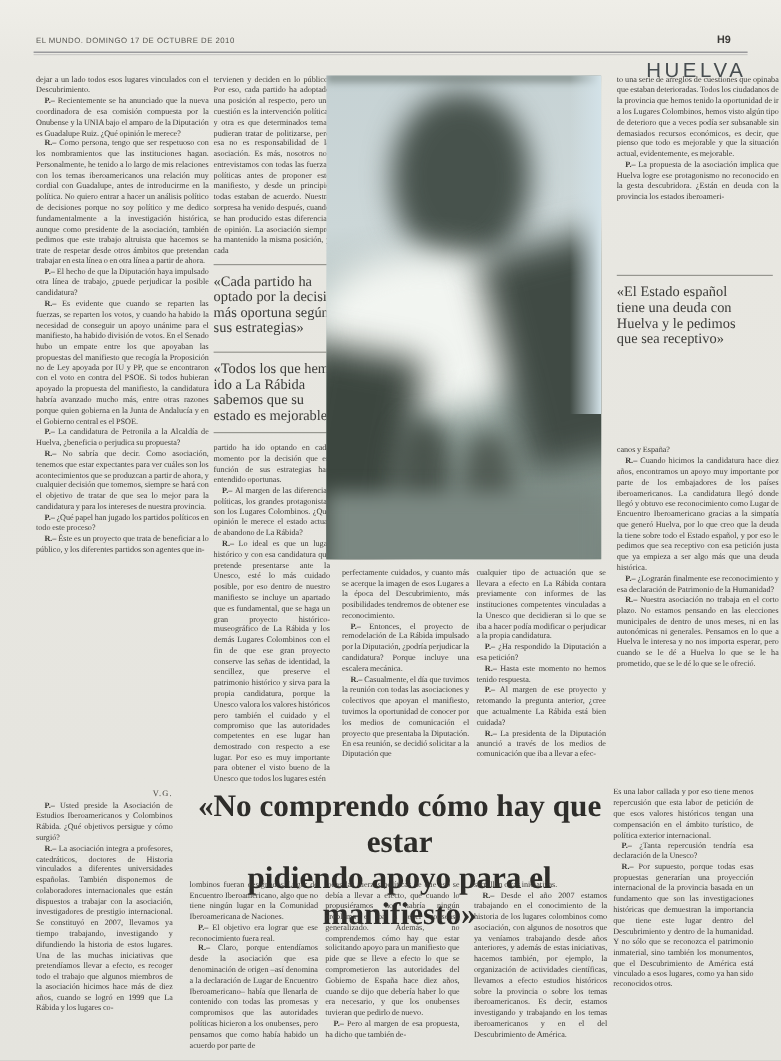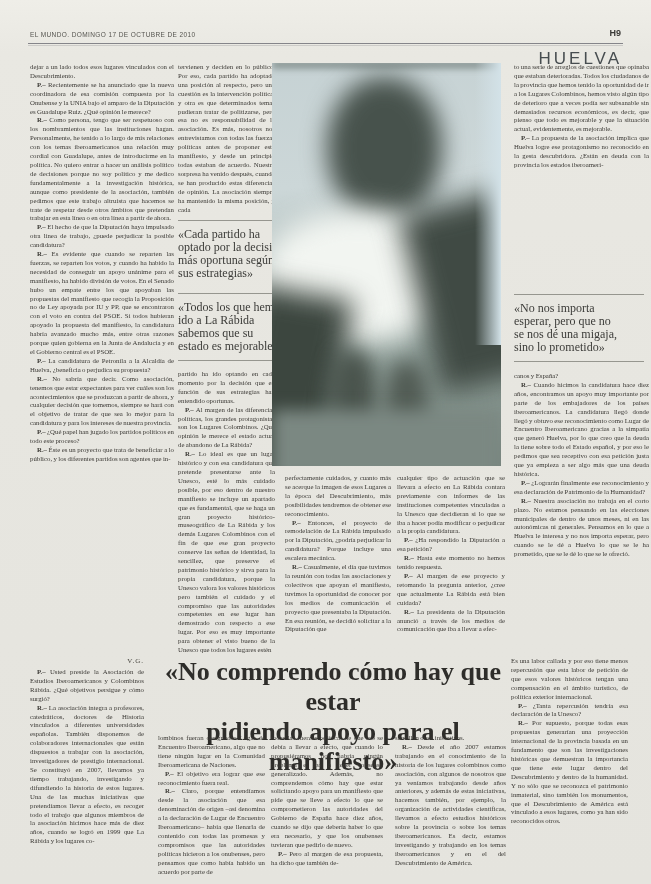--- a/index.html
+++ b/index.html
@@ -4,21 +4,21 @@
 <style>
   html,body{margin:0;padding:0;background:#b9b9b4;}
   .page{
     position:relative;width:651px;height:884px;overflow:hidden;margin:0;
     background:linear-gradient(180deg,#efeee8 0%,#e9e8e2 6%,#e7e6e0 45%,#e5e4de 100%);
     font-family:"Liberation Serif", serif;color:#3a3834;
   }
   
   .masthead{position:absolute;left:30px;top:31px;font-family:"Liberation Sans",sans-serif;
     font-size:6.5px;letter-spacing:.4px;color:#55544f;}
-  .pagenum{position:absolute;right:30px;top:28px;font-family:"Liberation Sans",sans-serif;
+  .pagenum{position:absolute;right:42px;top:28px;font-family:"Liberation Sans",sans-serif;
     font-size:9px;font-weight:bold;color:#3c3b38;}
   .header-rule{position:absolute;left:28px;right:28px;top:43px;height:0;
     border-top:1.5px solid #85858a;box-shadow:0 2px 0 rgba(150,150,150,.35);}
   .section-title{position:absolute;right:29px;top:49px;font-size:17px;letter-spacing:3px;
     color:#474d50;font-family:Liberation Sans, sans-serif;margin-left:14px;}
   
   .col{position:absolute;font-size:6.8px;line-height:8.9px;text-align:justify;
     overflow:hidden;hyphens:auto;-webkit-hyphens:auto;word-spacing:-.3px;}
   .col p{margin:0;}
   .col p.qa{text-indent:7px;}
@@ -111,24 +111,24 @@
       <p class="qa"><b>R.–</b>&nbsp;Hasta este momento no hemos tenido respuesta.</p>
       <p class="qa"><b>P.–</b>&nbsp;Al margen de ese proyecto y retomando la pregunta anterior, ¿cree que actualmente La Rábida está bien cuidada?</p>
       <p class="qa"><b>R.–</b>&nbsp;La presidenta de la Diputación anunció a través de los medios de comunicación que iba a llevar a efec-</p>
     </div>
 
   <div class="col" style="left:514px;top:63px;width:135px;height:164px;">
       <p>to una serie de arreglos de cuestiones que opinaba que estaban deterioradas. Todos los ciudadanos de la provincia que hemos tenido la oportunidad de ir a los Lugares Colombinos, hemos visto algún tipo de deterioro que a veces podía ser subsanable sin demasiados recursos económicos, es decir, que pienso que todo es mejorable y que la situación actual, evidentemente, es mejorable.</p>
       <p class="qa"><b>P.–</b>&nbsp;La propuesta de la asociación implica que Huelva logre ese protagonismo no reconocido en la gesta descubridora. ¿Están en deuda con la provincia los estados iberoameri-</p>
     </div>
 
-  <blockquote class="pull closed" style="left:514px;top:294px;width:130px;">«No nos importa
-esperar, pero que no
-se nos dé una migaja,
-sino lo prometido»</blockquote>
+  <blockquote class="pull" style="left:514px;top:229px;width:130px;">«El Estado español
+tiene una deuda con
+Huelva y le pedimos
+que sea receptivo»</blockquote>
 
   <div class="col" style="left:514px;top:372px;width:135px;height:284px;">
       <p>canos y España?</p>
       <p class="qa"><b>R.–</b>&nbsp;Cuando hicimos la candidatura hace diez años, encontramos un apoyo muy importante por parte de los embajadores de los países iberoamericanos. La candidatura llegó donde llegó y obtuvo ese reconocimiento como Lugar de Encuentro Iberoamericano gracias a la simpatía que generó Huelva, por lo que creo que la deuda la tiene sobre todo el Estado español, y por eso le pedimos que sea receptivo con esa petición justa que ya empieza a ser algo más que una deuda histórica.</p>
       <p class="qa"><b>P.–</b>&nbsp;¿Lograrán finalmente ese reconocimiento y esa declaración de Patrimonio de la Humanidad?</p>
       <p class="qa"><b>R.–</b>&nbsp;Nuestra asociación no trabaja en el corto plazo. No estamos pensando en las elecciones municipales de dentro de unos meses, ni en las autonómicas ni generales. Pensamos en lo que a Huelva le interesa y no nos importa esperar, pero cuando se le dé a Huelva lo que se le ha prometido, que se le dé lo que se le ofreció.</p>
     </div>
 
   <div class="byline">V.G.</div>
   <h1 class="headline">«No comprendo cómo hay que estar

